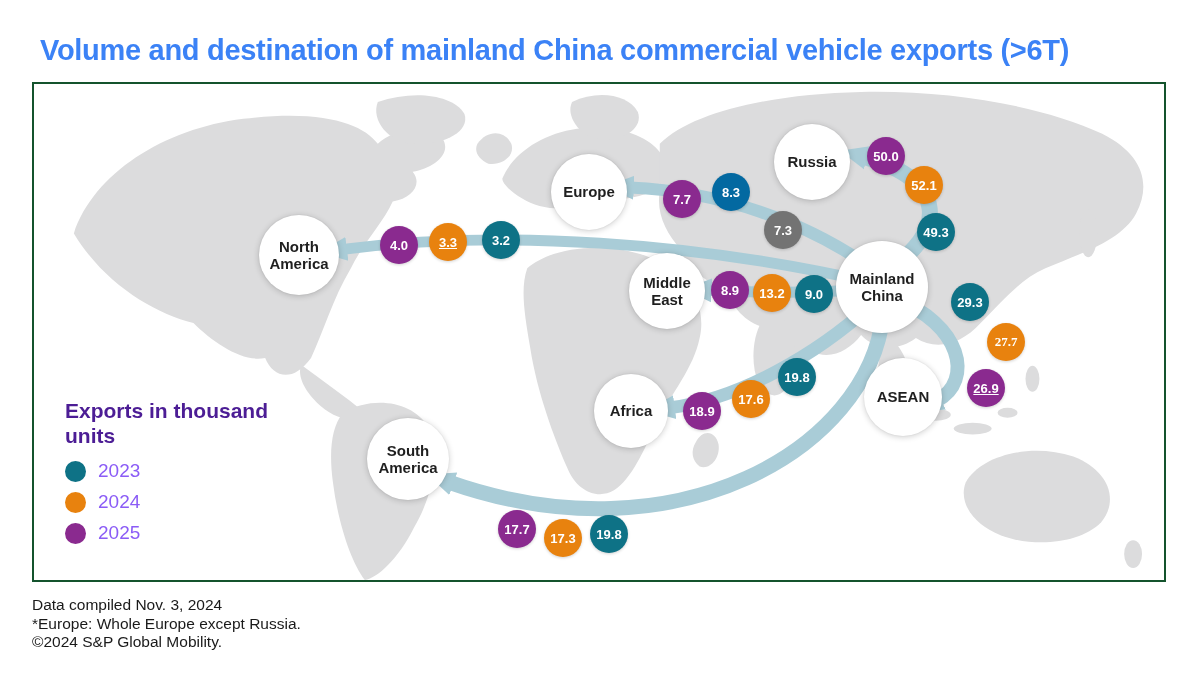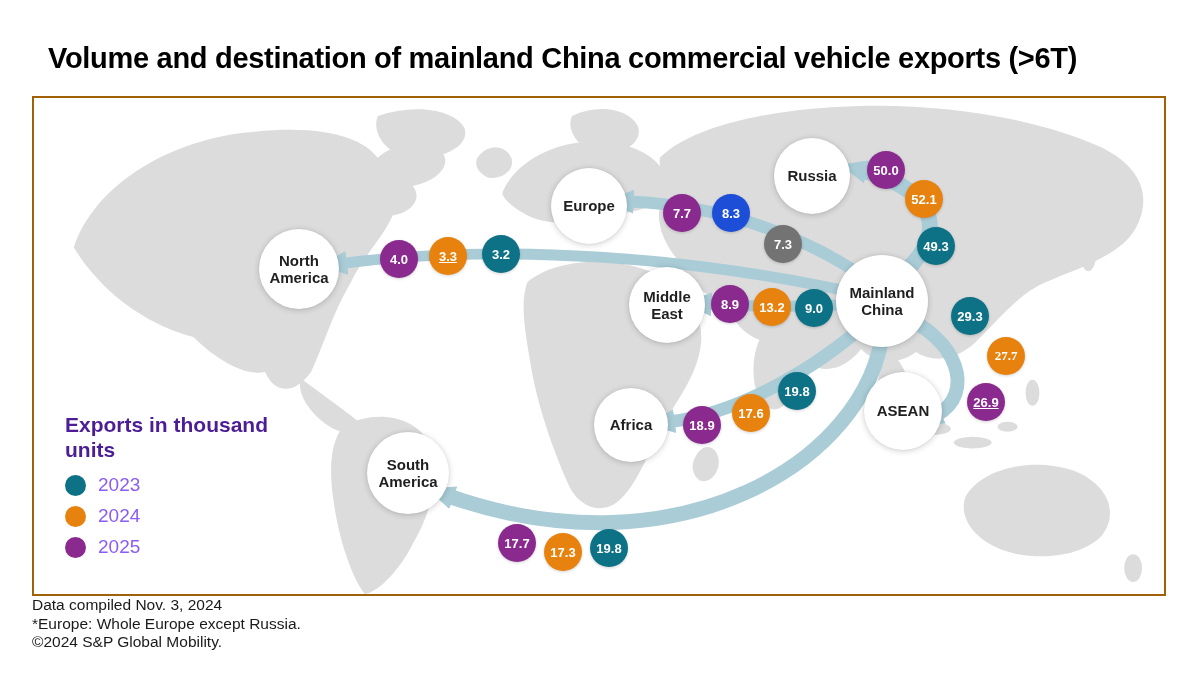--- a/index.html
+++ b/index.html
@@ -1,21 +1,21 @@
 <!DOCTYPE html>
 <html><head>
 <meta charset="utf-8">
 <style>
   html,body{margin:0;padding:0;background:#fff;}
   body{width:1200px;height:676px;font-family:"Liberation Sans",sans-serif;-webkit-font-smoothing:antialiased;}
   .page{position:relative;width:1200px;height:676px;background:#fff;overflow:hidden;}
-  .title{position:absolute;left:32px;top:26px;width:1140px;margin:16px;font-size:29px;line-height:33px;
-         font-weight:bold;color:#000000;letter-spacing:-0.3px;}
-  .panel{position:absolute;left:32px;top:82px;width:1134px;height:500px;border:2px solid #a16207;
-         background:#fff;box-sizing:border-box;margin-top:14px;}
+  .title{position:absolute;left:32px;top:26px;width:1140px;margin:8px;font-size:29px;line-height:33px;
+         font-weight:bold;color:#3b82f6;letter-spacing:-0.3px;}
+  .panel{position:absolute;left:32px;top:82px;width:1134px;height:500px;border:2px solid #14532d;
+         background:#fff;box-sizing:border-box;}
   .panel svg{position:absolute;left:0;top:0;width:100%;height:100%;}
   .overlay{position:absolute;left:0;top:0;width:100%;height:100%;}
   .node{position:absolute;border-radius:50%;background:#fff;display:flex;align-items:center;justify-content:center;
         text-align:center;box-shadow:0 1px 6px rgba(0,0,0,0.20),0 0 0 1px rgba(0,0,0,0.02);}
   .node-label{display:block;width:88%;font-size:15px;font-weight:bold;color:#1f1f1f;line-height:1.15;}
   .badge{position:absolute;width:38px;height:38px;border-radius:50%;display:flex;align-items:center;justify-content:center;
          color:#fff;font-weight:bold;font-size:13px;box-shadow:0 1px 3px rgba(0,0,0,0.18);}
   .legend{position:absolute;left:31px;top:314px;width:220px;}
   .legend-title{font-size:21px;line-height:25px;font-weight:bold;color:#4c1d95;margin-bottom:12px;}
   .legend-item{display:flex;align-items:center;margin-bottom:9px;}
@@ -94,21 +94,21 @@
         <div class="node" style="left: 830px; top: 274px; height: 78px; width: 78px;">
           <span class="node-label">ASEAN</span>
         </div>
         <div class="node" style="left: 802px; top: 157px; height: 92px; width: 92px;">
           <span class="node-label">Mainland China</span>
         </div>
         <div class="badge" style="left: 883px; top: 129px; background: rgb(14, 114, 134);">49.3</div>
         <div class="badge" style="left: 871px; top: 82px; background: rgb(232, 130, 14);">52.1</div>
         <div class="badge" style="left: 833px; top: 53px; background: rgb(138, 42, 143);">50.0</div>
         <div class="badge" style="left: 730px; top: 127px; background: #737373;">7.3</div>
-        <div class="badge" style="left: 678px; top: 96px; background: #1d4ed8;">8.3</div>
+        <div class="badge" style="left: 678px; top: 89px; background: #0369a1;">8.3</div>
         <div class="badge" style="left: 629px; top: 96px; background: rgb(138, 42, 143);">7.7</div>
         <div class="badge" style="left: 448px; top: 137px; background: rgb(14, 114, 134);">3.2</div>
         <div class="badge" style="left: 395px; top: 139px; background: rgb(232, 130, 14); text-decoration: underline;">3.3</div>
         <div class="badge" style="left: 346px; top: 142px; background: rgb(138, 42, 143);">4.0</div>
         <div class="badge" style="left: 761px; top: 191px; background: rgb(14, 114, 134);">9.0</div>
         <div class="badge" style="left: 719px; top: 190px; background: rgb(232, 130, 14);">13.2</div>
         <div class="badge" style="left: 677px; top: 187px; background: rgb(138, 42, 143);">8.9</div>
         <div class="badge" style="left: 744px; top: 274px; background: rgb(14, 114, 134);">19.8</div>
         <div class="badge" style="left: 698px; top: 296px; background: rgb(232, 130, 14);">17.6</div>
         <div class="badge" style="left: 649px; top: 308px; background: rgb(138, 42, 143);">18.9</div>

